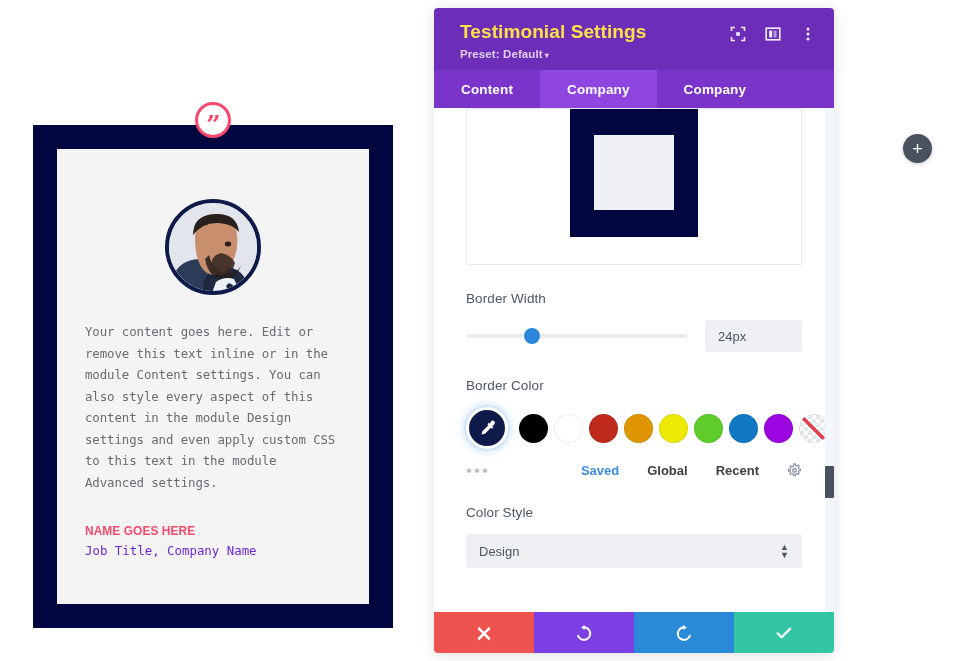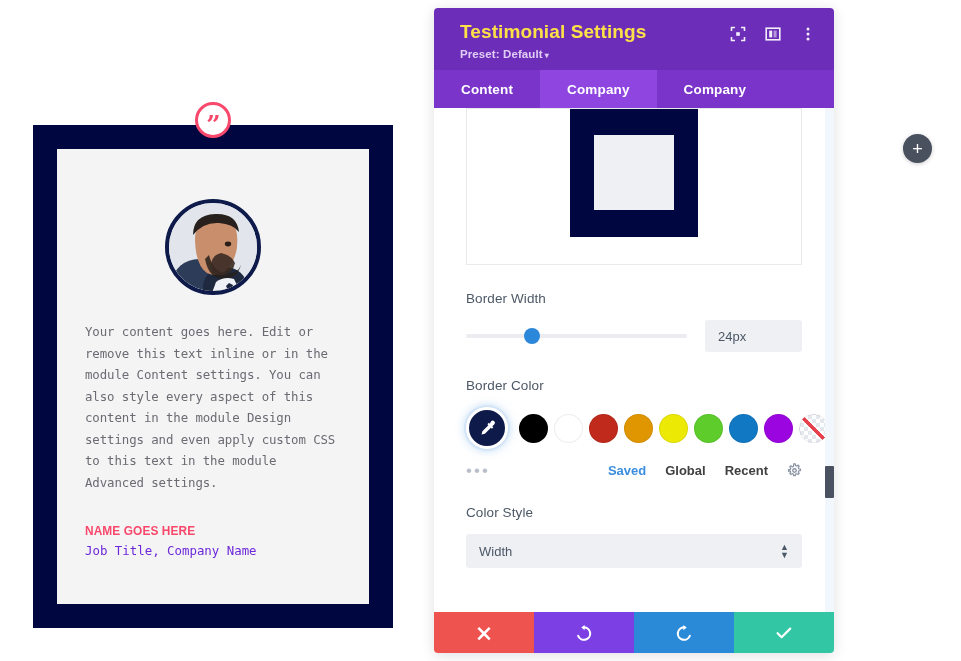--- a/index.html
+++ b/index.html
@@ -146,21 +146,21 @@
   .swatch.transparent {
     background:
       linear-gradient(45deg, transparent 46%, #e8414e 46%, #e8414e 54%, transparent 54%),
       repeating-conic-gradient(#ffffff 0% 25%, #e4e7ec 0% 50%) 0 0 / 8px 8px;
   }
 
   #palette-meta {
     display: flex; align-items: center; margin-top: 13px;
   }
   #more-dots { color: #b9bfc9; font-size: 17px; letter-spacing: 2px; line-height: 1; cursor: pointer; }
-  #palette-tabs { margin-left: auto; display: flex; align-items: center; gap: 19px; }
+  #palette-tabs { margin-left: auto; display: flex; align-items: center; gap: 28px; }
   .ptab { font-size: 13px; font-weight: 700; cursor: pointer; }
   .ptab.active { color: #3b8ede; }
   .ptab.inactive { color: #404040; }
 
   #border-style-select {
     width: 100%; height: 34px; background: #eef0f4; border-radius: 3px;
     display: flex; align-items: center; padding: 0 13px;
     font-size: 13px; color: #4c5866; cursor: pointer; position: relative;
   }
   #border-style-select .arrows {
@@ -310,21 +310,21 @@
           <span class="ptab inactive">Recent</span>
           <svg width="15" height="15" viewBox="0 0 16 16">
             <path d="M8 5.4A2.6 2.6 0 1 0 8 10.6 2.6 2.6 0 0 0 8 5.4zm0 1.5a1.1 1.1 0 1 1 0 2.2 1.1 1.1 0 0 1 0-2.2z" fill="#8a94a3"></path>
             <path d="M7.2 1h1.6l.3 1.7 1.3.55 1.45-.95 1.13 1.13-.95 1.45.55 1.3 1.72.3v1.6l-1.72.3-.55 1.3.95 1.45-1.13 1.13-1.45-.95-1.3.55-.3 1.72H7.2l-.3-1.72-1.3-.55-1.45.95-1.13-1.13.95-1.45-.55-1.3L1.7 8.8V7.2l1.72-.3.55-1.3-.95-1.45L4.15 3.02l1.45.95 1.3-.55z" fill="none" stroke="#8a94a3" stroke-width="1.3"></path>
           </svg>
         </div>
       </div>
 
       <div class="field-label">Color Style</div>
       <div id="border-style-select">
-        <span>Width</span>
+        <span>Design</span>
         <span class="arrows">▲<br>▼</span>
       </div>
 
       <div id="panel-scrollbar"></div>
     </div>
 
     <div id="modal-footer">
       <div class="footer-btn" id="btn-cancel" style="background: rgb(239, 83, 80);">
         <svg width="16" height="16" viewBox="0 0 16 16">
           <path d="M3.2 2 8 6.8 12.8 2 14.6 3.8 9.8 8.6l4.8 4.8-1.8 1.8L8 10.4l-4.8 4.8-1.8-1.8 4.8-4.8L1.4 3.8z" fill="#ffffff"></path>

